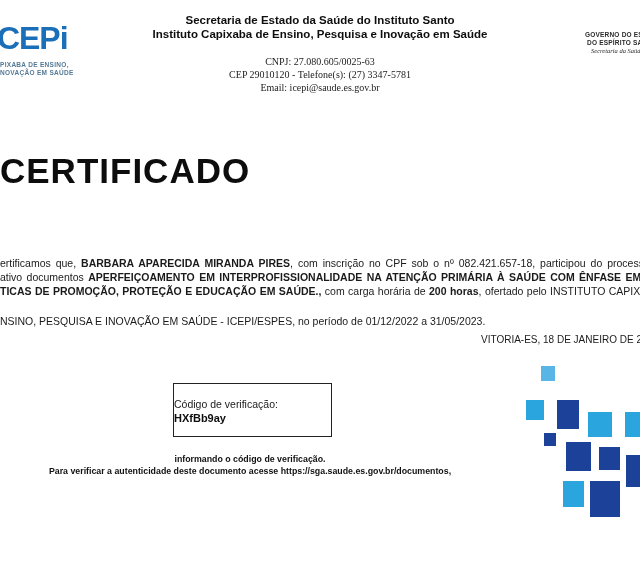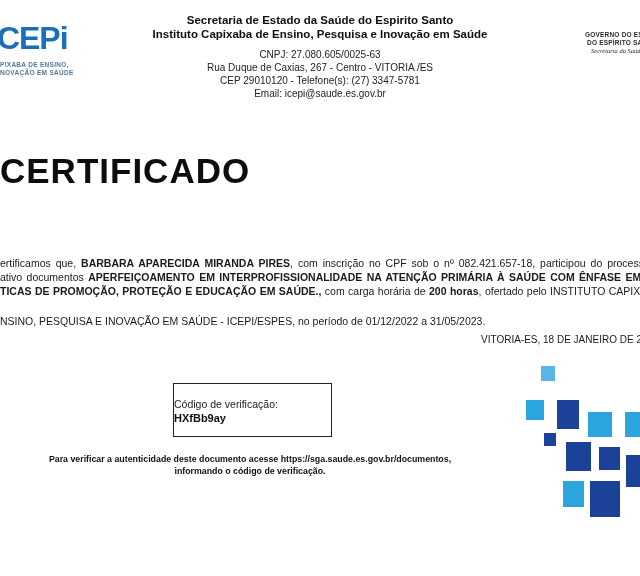--- a/index.html
+++ b/index.html
@@ -11,21 +11,21 @@
   
   .logo-word{position:absolute; left:-11px; top:20px; font-size:32px; font-weight:bold;
     color:#1b6fb8; letter-spacing:-1px; white-space:nowrap;}
   .logo-sub{position:absolute; left:0; font-size:6.5px; font-weight:bold; color:#557a96;
     letter-spacing:0.3px; white-space:nowrap;}
   .logo-sub.l1{top:61px;} .logo-sub.l2{top:69px;}
 
   
   .header-block{position:absolute; left:110px; top:13px; width:420px; text-align:center;}
   .header-org{font-size:11.5px; font-weight:bold; line-height:14px; color:#0e0e0e;}
-  .header-info{margin-top:7px; font-size:10px; line-height:13px; color:#222;}
+  .header-info{margin-top:14px; font-size:10px; line-height:13px; color:#222;font-family:Liberation Serif, serif;}
 
   
   .gov{position:absolute; white-space:nowrap; color:#2b2b2b;}
   .gov.b{font-size:6.5px; font-weight:bold; letter-spacing:0.2px;}
   .gov.i{font-size:6.5px; font-style:italic; font-family:"Liberation Serif", serif;}
   .gov.g1{left:585px; top:31px;} .gov.g2{left:587px; top:39px;} .gov.g3{left:591px; top:47px;}
 
   .title{position:absolute; left:0; top:151px; width:634px; text-align:left;
     font-size:35px; font-weight:bold; letter-spacing:1px; color:#0d0d0d; white-space:nowrap;}
 
@@ -53,26 +53,25 @@
 <body>
 
 <div id="page">
 
   <div class="logo-word" style="color: rgb(27, 111, 184);">ICEPi</div>
   <div class="logo-sub l1" style="color: rgb(85, 122, 150);">PIXABA DE ENSINO,</div>
   <div class="logo-sub l2" style="color: rgb(85, 122, 150);">NOVAÇÃO EM SAÚDE</div>
 
   <div class="header-block">
     <div class="header-org">
-      <div>Secretaria de Estado da Saúde do Espirito Santo</div>
+      <div>Secretaria de Estado da Saúde do Instituto Santo</div>
       <div>Instituto Capixaba de Ensino, Pesquisa e Inovação em Saúde</div>
     </div>
     <div class="header-info">
       <div>CNPJ: 27.080.605/0025-63</div>
-      <div>Rua Duque de Caxias, 267 - Centro - VITORIA /ES</div>
       <div>CEP 29010120 - Telefone(s): (27) 3347-5781</div>
       <div>Email: icepi@saude.es.gov.br</div>
     </div>
   </div>
 
   <div class="gov b g1">GOVERNO DO ESTADO</div>
   <div class="gov b g2">DO ESPÍRITO SANTO</div>
   <div class="gov i g3">Secretaria da Saúde</div>
 
   <div class="title">CERTIFICADO</div>
@@ -83,22 +82,22 @@
   <div class="bodyline bl4">NSINO, PESQUISA E INOVAÇÃO EM SAÚDE - ICEPI/ESPES, no período de 01/12/2022 a 31/05/2023.</div>
 
   <div class="dateline">VITORIA-ES, 18 DE JANEIRO DE 2024</div>
 
   <div class="verify-box">
     <div class="verify-label">Código de verificação:</div>
     <div class="verify-code">HXfBb9ay</div>
   </div>
 
   <div class="footer">
+    <div>informando o código de verificação.</div>
     <div>Para verificar a autenticidade deste documento acesse https://sga.saude.es.gov.br/documentos,</div>
-    <div>informando o código de verificação.</div>
   </div>
 
   <div class="mosaic">
       <div class="sq" style="left: 541px; top: 366px; width: 14px; height: 15px; background: rgb(88, 181, 230);"></div>
       <div class="sq" style="left: 526px; top: 400px; width: 18px; height: 20px; background: rgb(43, 165, 221);"></div>
       <div class="sq" style="left: 557px; top: 400px; width: 22px; height: 29px; background: rgb(27, 66, 152);"></div>
       <div class="sq" style="left: 588px; top: 412px; width: 24px; height: 25px; background: rgb(43, 165, 221);"></div>
       <div class="sq" style="left: 625px; top: 412px; width: 20px; height: 25px; background: rgb(43, 165, 221);"></div>
       <div class="sq" style="left: 544px; top: 433px; width: 12px; height: 13px; background: rgb(27, 66, 152);"></div>
       <div class="sq" style="left: 566px; top: 442px; width: 25px; height: 29px; background: rgb(27, 66, 152);"></div>

